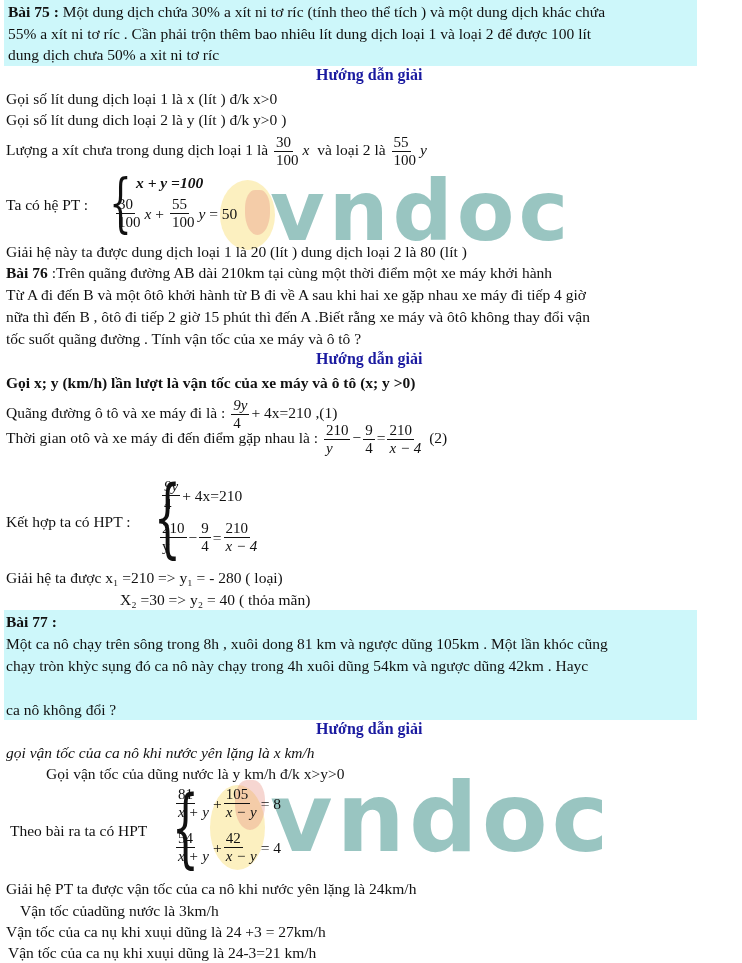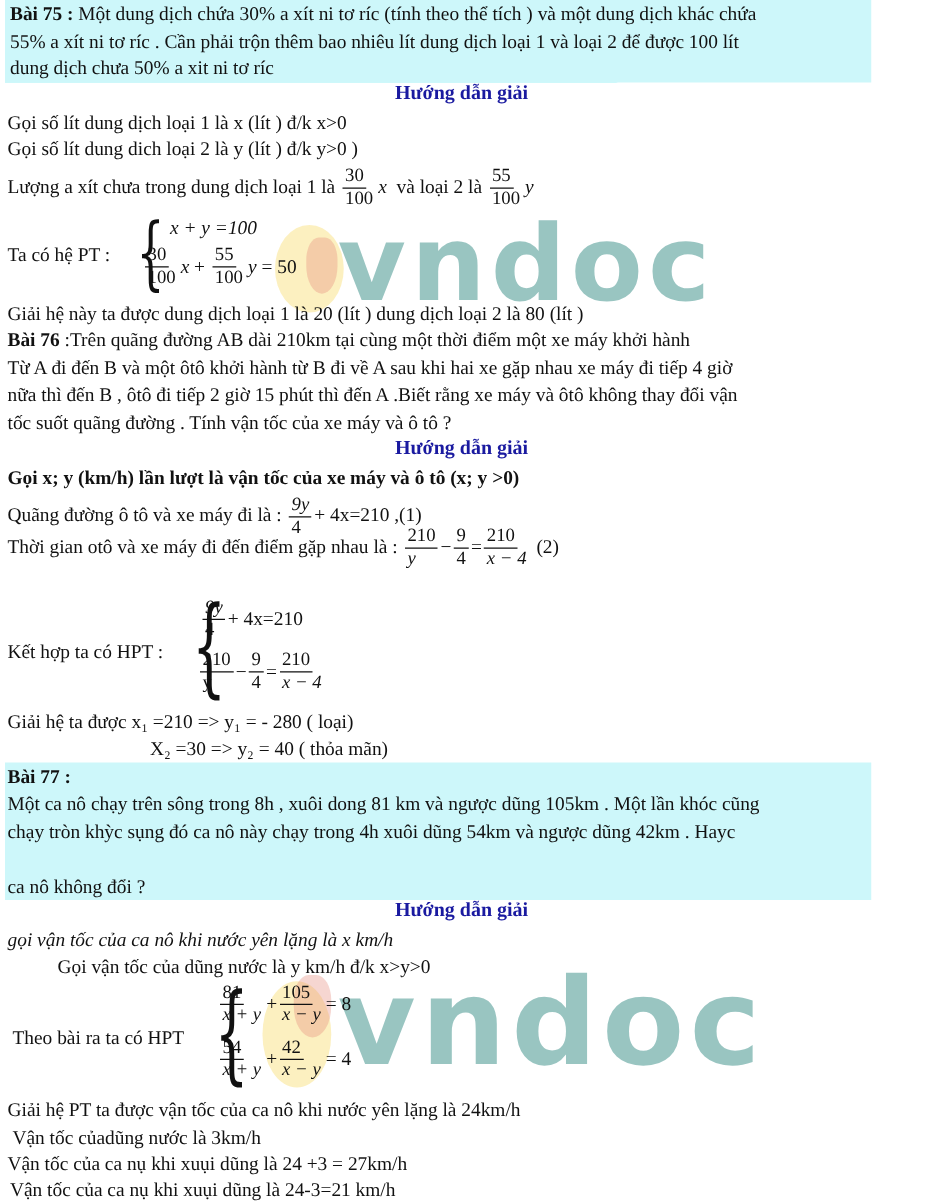--- a/index.html
+++ b/index.html
@@ -90,21 +90,21 @@
         </span><span class="it">x</span>
       &nbsp;<span>và loại 2 là</span>
       <span class="frac">
           <span class="num">55</span>
           <span class="den">100</span>
         </span><span class="it">y</span>
     </div>
 
     <div class="line" style="left:6px; top:195px;">Ta có hệ PT :</div>
     <div class="brace" style="left:100px; top:168px; font-size:64px; line-height:70px; transform:scaleX(0.55);">{</div>
-    <div class="sys-row it" style="left:136px; top:174px;">
+    <div class="sys-row it" style="left:136px; top:174px;font-weight:bold;">
         <span>x + y =100</span>
       </div>
     <div class="sys-row" style="left:114px; top:196px;">
       <span class="frac">
           <span class="num">30</span>
           <span class="den">100</span>
         </span><span class="it">x</span>&nbsp;+&nbsp;<span class="frac">
           <span class="num">55</span>
           <span class="den">100</span>
         </span><span class="it">y</span>&nbsp;<span>= 50</span>
@@ -194,18 +194,18 @@
       <span class="frac">
           <span class="num">54</span>
           <span class="den it">x + y</span>
         </span>+<span class="frac">
           <span class="num">42</span>
           <span class="den it">x − y</span>
         </span><span>= 4</span>
     </div>
 
     <div class="line" style="left:6px; top:879px;">Giải hệ PT ta được vận tốc của ca nô khi nước yên lặng là 24km/h</div>
-    <div class="line" style="left:10px; top:901px;text-align:right;"> Vận tốc củadũng nước là 3km/h</div>
+    <div class="line" style="left:20px; top:901px;text-align:right;"> Vận tốc củadũng nước là 3km/h</div>
     <div class="line" style="left:6px; top:922px;">Vận tốc của ca nụ khi xuụi dũng là 24 +3 = 27km/h</div>
     <div class="line" style="left:8px; top:943px;"> Vận tốc của ca nụ khi xuụi dũng là 24-3=21 km/h</div>
 
   </div>
 </div>
 
 </body></html>

